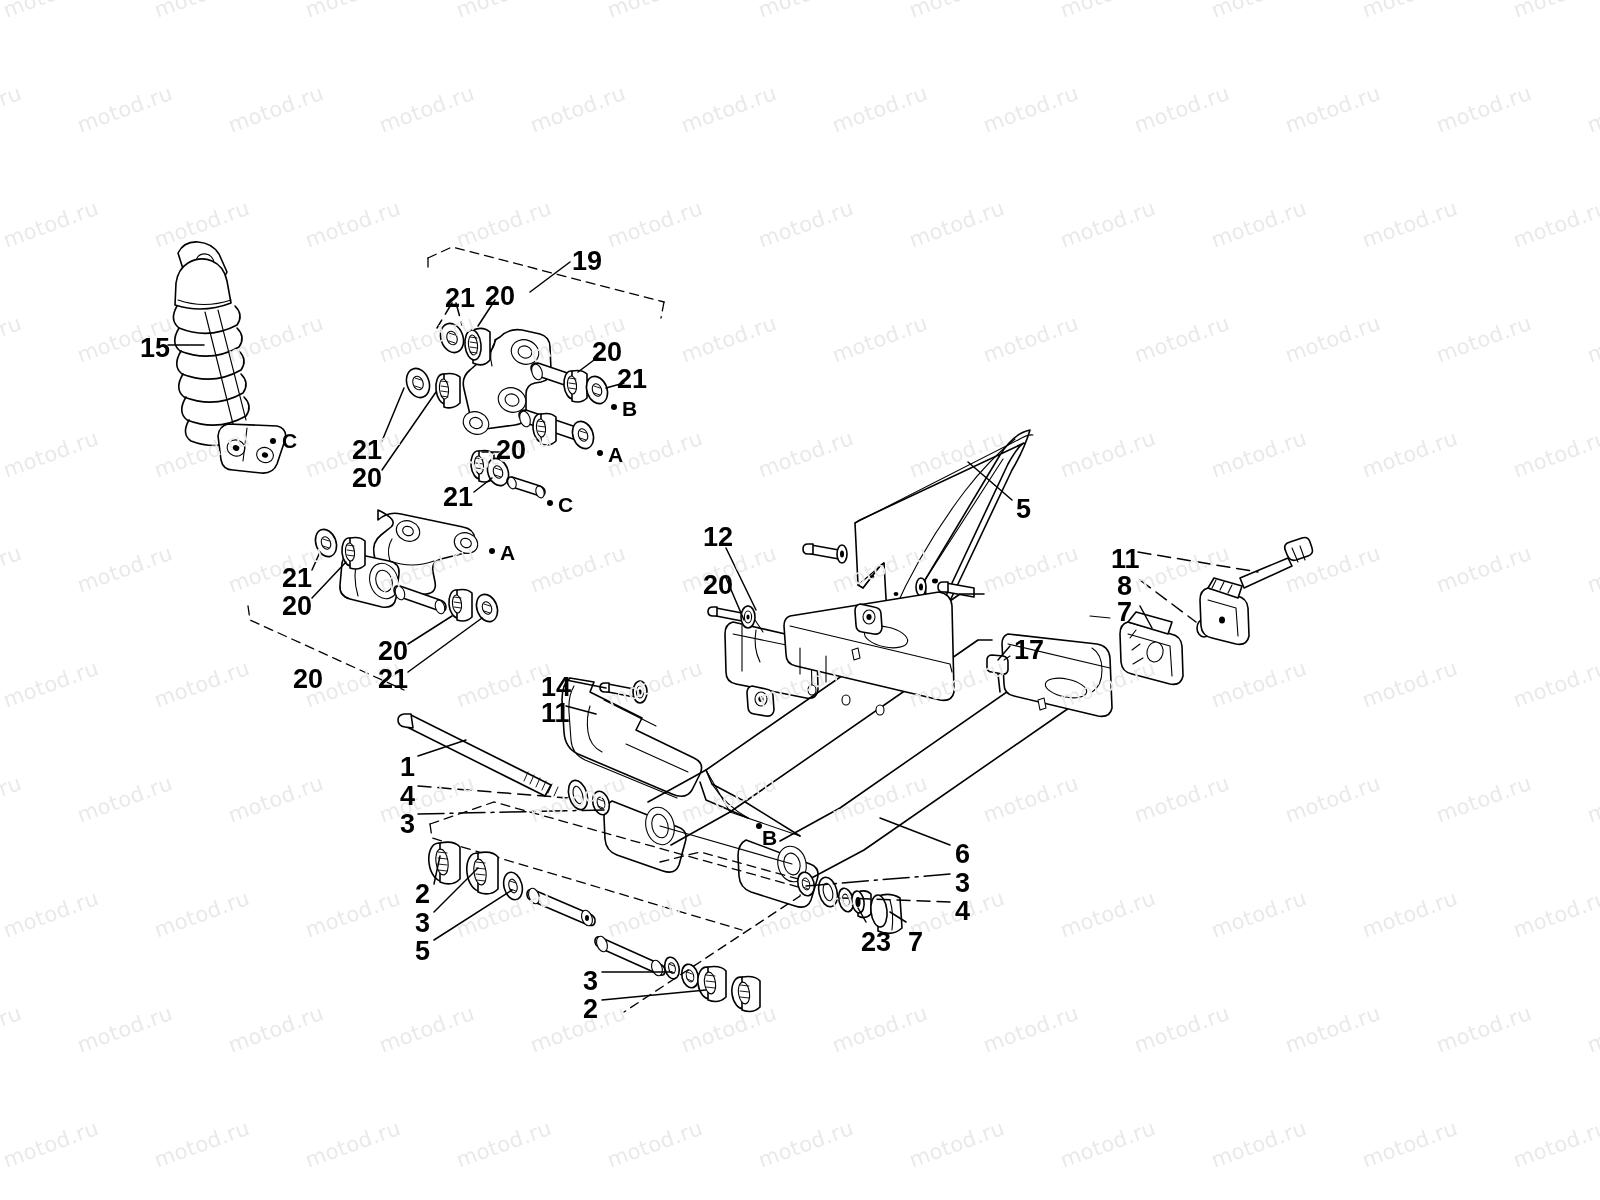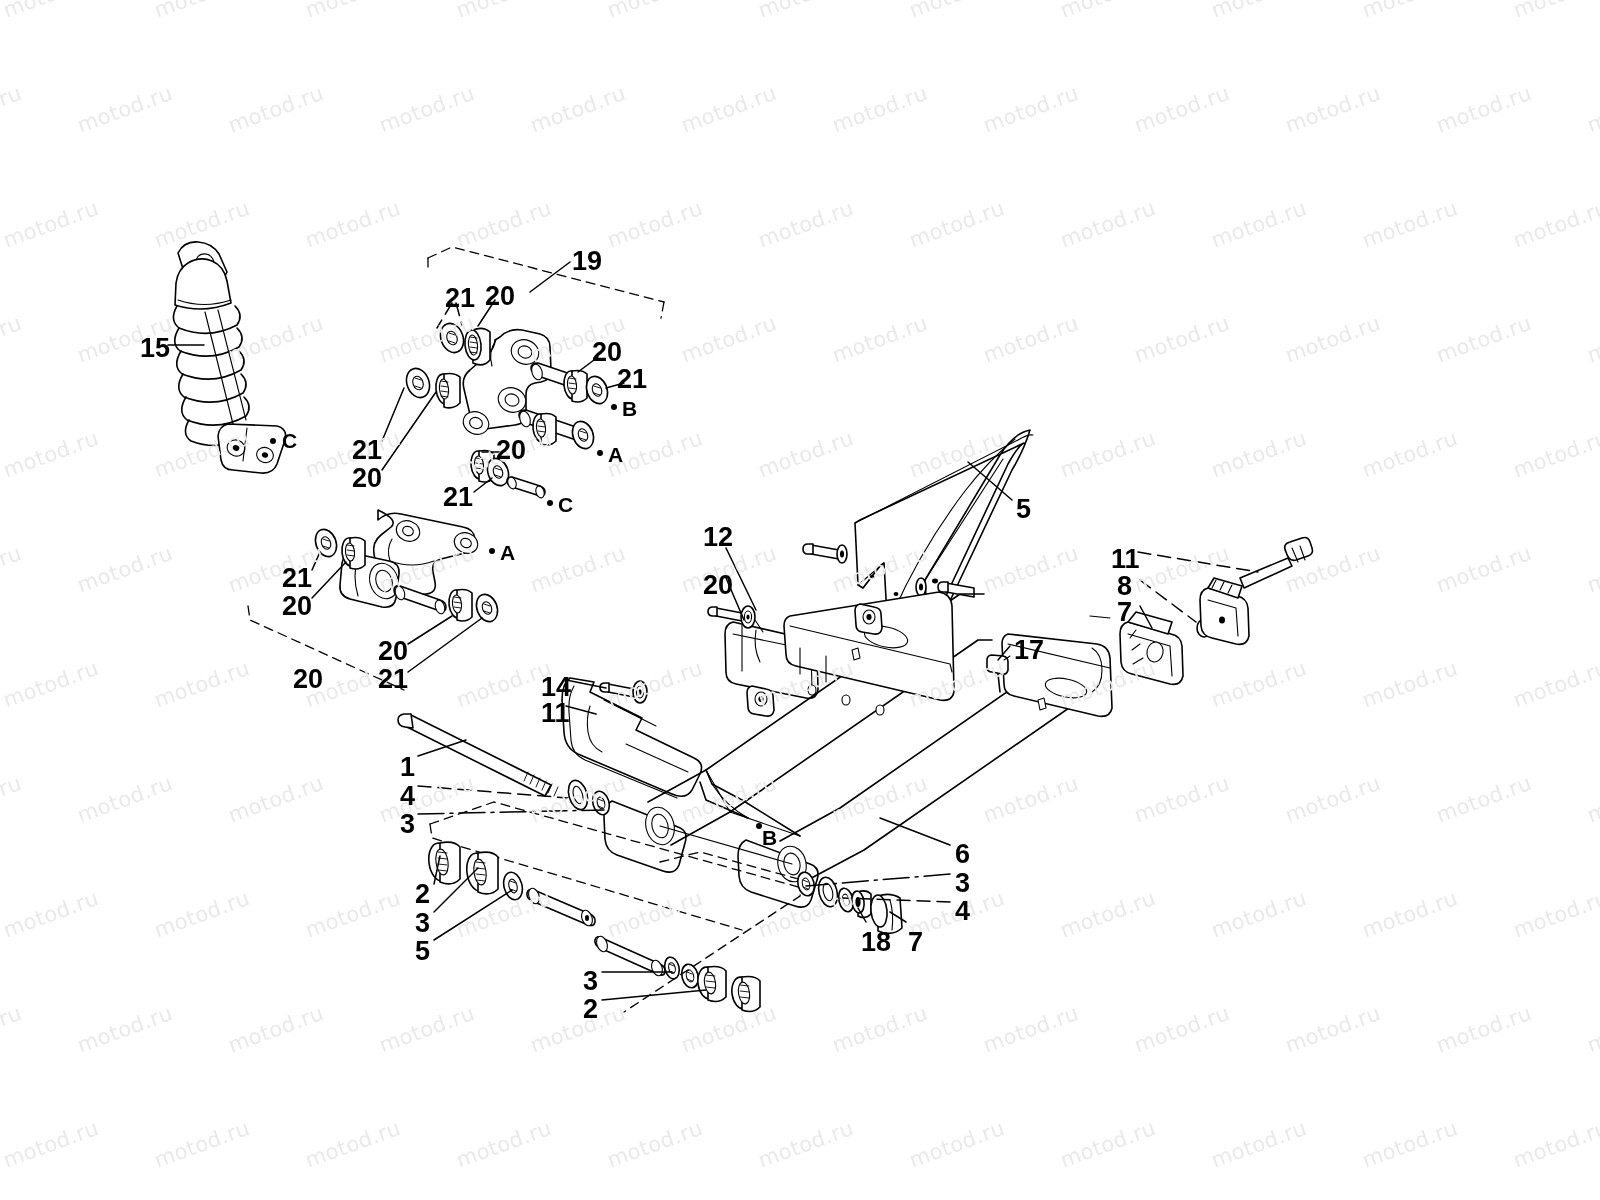--- a/index.html
+++ b/index.html
@@ -678,21 +678,21 @@
       <div class="cal" style="left: 400px; top: 783px;">4</div>
       <div class="cal" style="left: 400px; top: 811px;">3</div>
       <div class="cal" style="left: 415px; top: 881px;">2</div>
       <div class="cal" style="left: 415px; top: 910px;">3</div>
       <div class="cal" style="left: 415px; top: 938px;">5</div>
       <div class="cal" style="left: 583px; top: 968px;">3</div>
       <div class="cal" style="left: 583px; top: 996px;">2</div>
       <div class="cal" style="left: 955px; top: 841px;">6</div>
       <div class="cal" style="left: 955px; top: 870px;">3</div>
       <div class="cal" style="left: 955px; top: 898px;">4</div>
-      <div class="cal" style="left: 861px; top: 929px;">18</div>
+      <div class="cal" style="left: 861px; top: 929px;">23</div>
       <div class="cal" style="left: 908px; top: 929px;">7</div>
       <div class="ref" style="left: 282px; top: 430px;">C</div>
       <div class="dot" style="left: 270px; top: 438px;"></div>
       <div class="ref" style="left: 622px; top: 398px;">B</div>
       <div class="dot" style="left: 611px; top: 404px;"></div>
       <div class="ref" style="left: 608px; top: 444px;">A</div>
       <div class="dot" style="left: 597px; top: 450px;"></div>
       <div class="ref" style="left: 558px; top: 494px;">C</div>
       <div class="dot" style="left: 547px; top: 500px;"></div>
       <div class="ref" style="left: 500px; top: 542px;">A</div>

